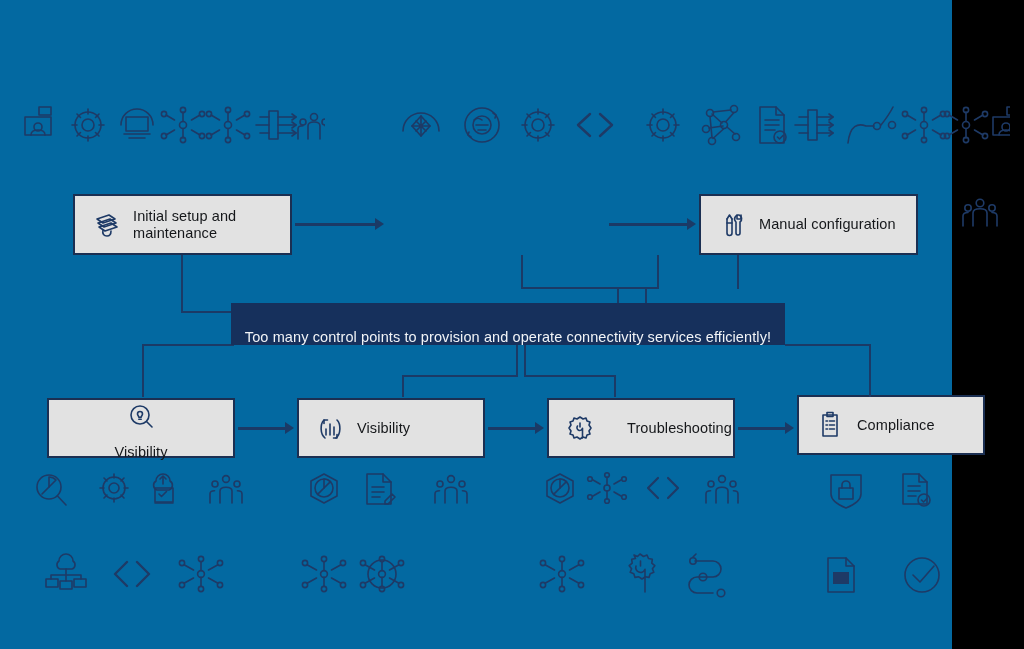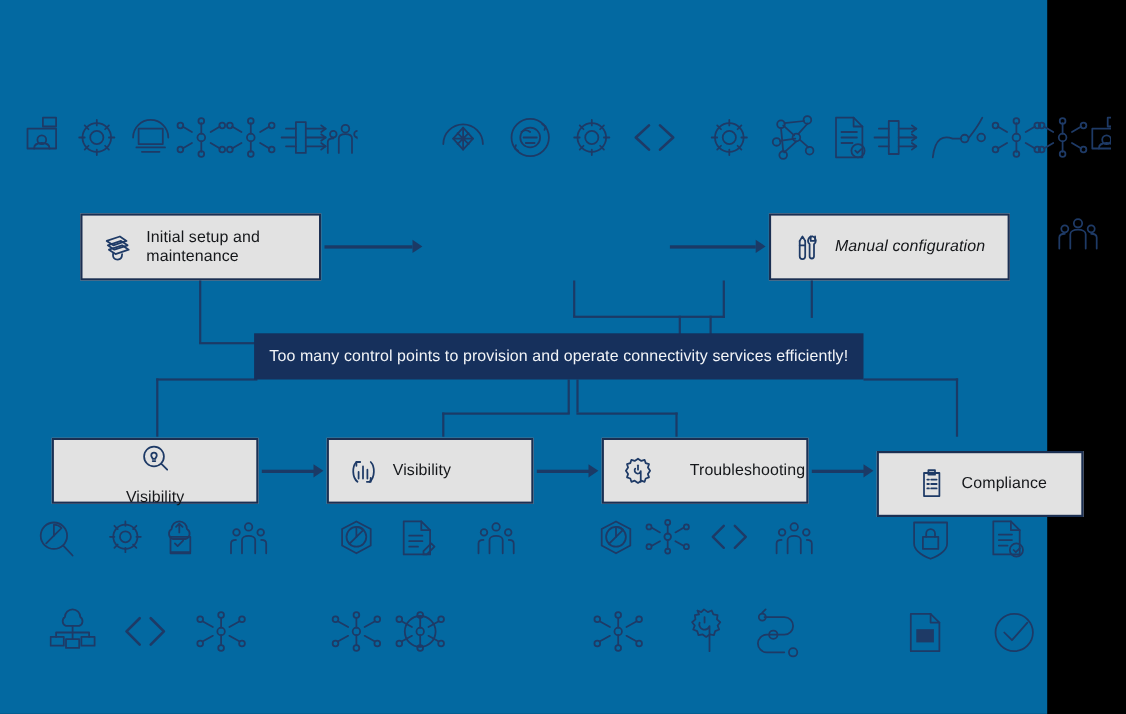--- a/index.html
+++ b/index.html
@@ -32,21 +32,21 @@
     line-height: 17px;
     letter-spacing: .1px;
     white-space: pre-line;
   }
 
   
   .banner {
     position: absolute;
     background: #16305c;
     color: #f2f4f7;
-    display: flex; align-items: center; justify-content: center;
+    display: flex; align-items: flex-end; justify-content: center;
     font-size: 14.5px;
     letter-spacing: .1px;
     z-index: 5;
   }
 
   
   .ln { position: absolute; background: #1b3a66; z-index: 1; }
   .arrow {
     position: absolute;
     width: 0; height: 0;
@@ -214,21 +214,21 @@
           <path d="M7 13l12-4 6 4-12 4z"></path>
           <path d="M8 17l12-4 6 4-12 4z"></path>
         <path d="M12 20c-1 4 1 6 4 6s4-2 4-5"></path>
       </svg>
     </span>
     <span class="blabel">Initial setup and
 maintenance</span>
   </div>
 
 
-  <div class="pbox" style="left:699px; top:194px; width:219px; height:61px;font-style:italic;">
+  <div class="pbox" style="left:699px; top:194px; width:219px; height:61px;">
     <span class="bicon">
       <svg width="30" height="30" viewBox="0 0 30 30">
         <path d="M10 9v14a2.5 2.5 0 005 0V9"></path>
           <path d="M10 9l2.5-4 2.5 4"></path>
           <path d="M10 13h5"></path>
         <path d="M22 5a4 4 0 00-3 7v11a2 2 0 004 0V12a4 4 0 00-1-7z"></path>
         <path d="M20 5v4h4V5"></path>
       </svg>
     </span>
     <span class="blabel">Manual configuration</span>
@@ -307,21 +307,21 @@
     <span class="bicon">
       <svg width="30" height="30" viewBox="0 0 30 30">
         <path d="M15 4l3 2 3-1 1 3 3 1-1 3 2 3-2 3 1 3-3 1-1 3-3-1-3 2-3-2-3 1-1-3-3-1 1-3-2-3 2-3-1-3 3-1 1-3 3 1z"></path>
         <path d="M12.5 13a2.8 2.8 0 105 2.2V25"></path>
         <path d="M15 10v4"></path>
       </svg>
     </span>
     <span class="blabel">Troubleshooting</span>
   </div>
 
-  <div class="pbox" style="left:797px; top:410px; width:188px; height:60px;justify-content:center;">
+  <div class="pbox" style="left:797px; top:395px; width:188px; height:60px;">
     <span class="bicon">
       <svg width="30" height="30" viewBox="0 0 30 30">
         <rect x="8" y="5" width="14" height="21"></rect>
         <rect x="12" y="2.5" width="6" height="4"></rect>
         <path d="M11 11h1.5M11 15h1.5M11 19h1.5M14.5 11h5M14.5 15h5M14.5 19h5"></path>
       </svg>
     </span>
     <span class="blabel">Compliance</span>
   </div>
 

